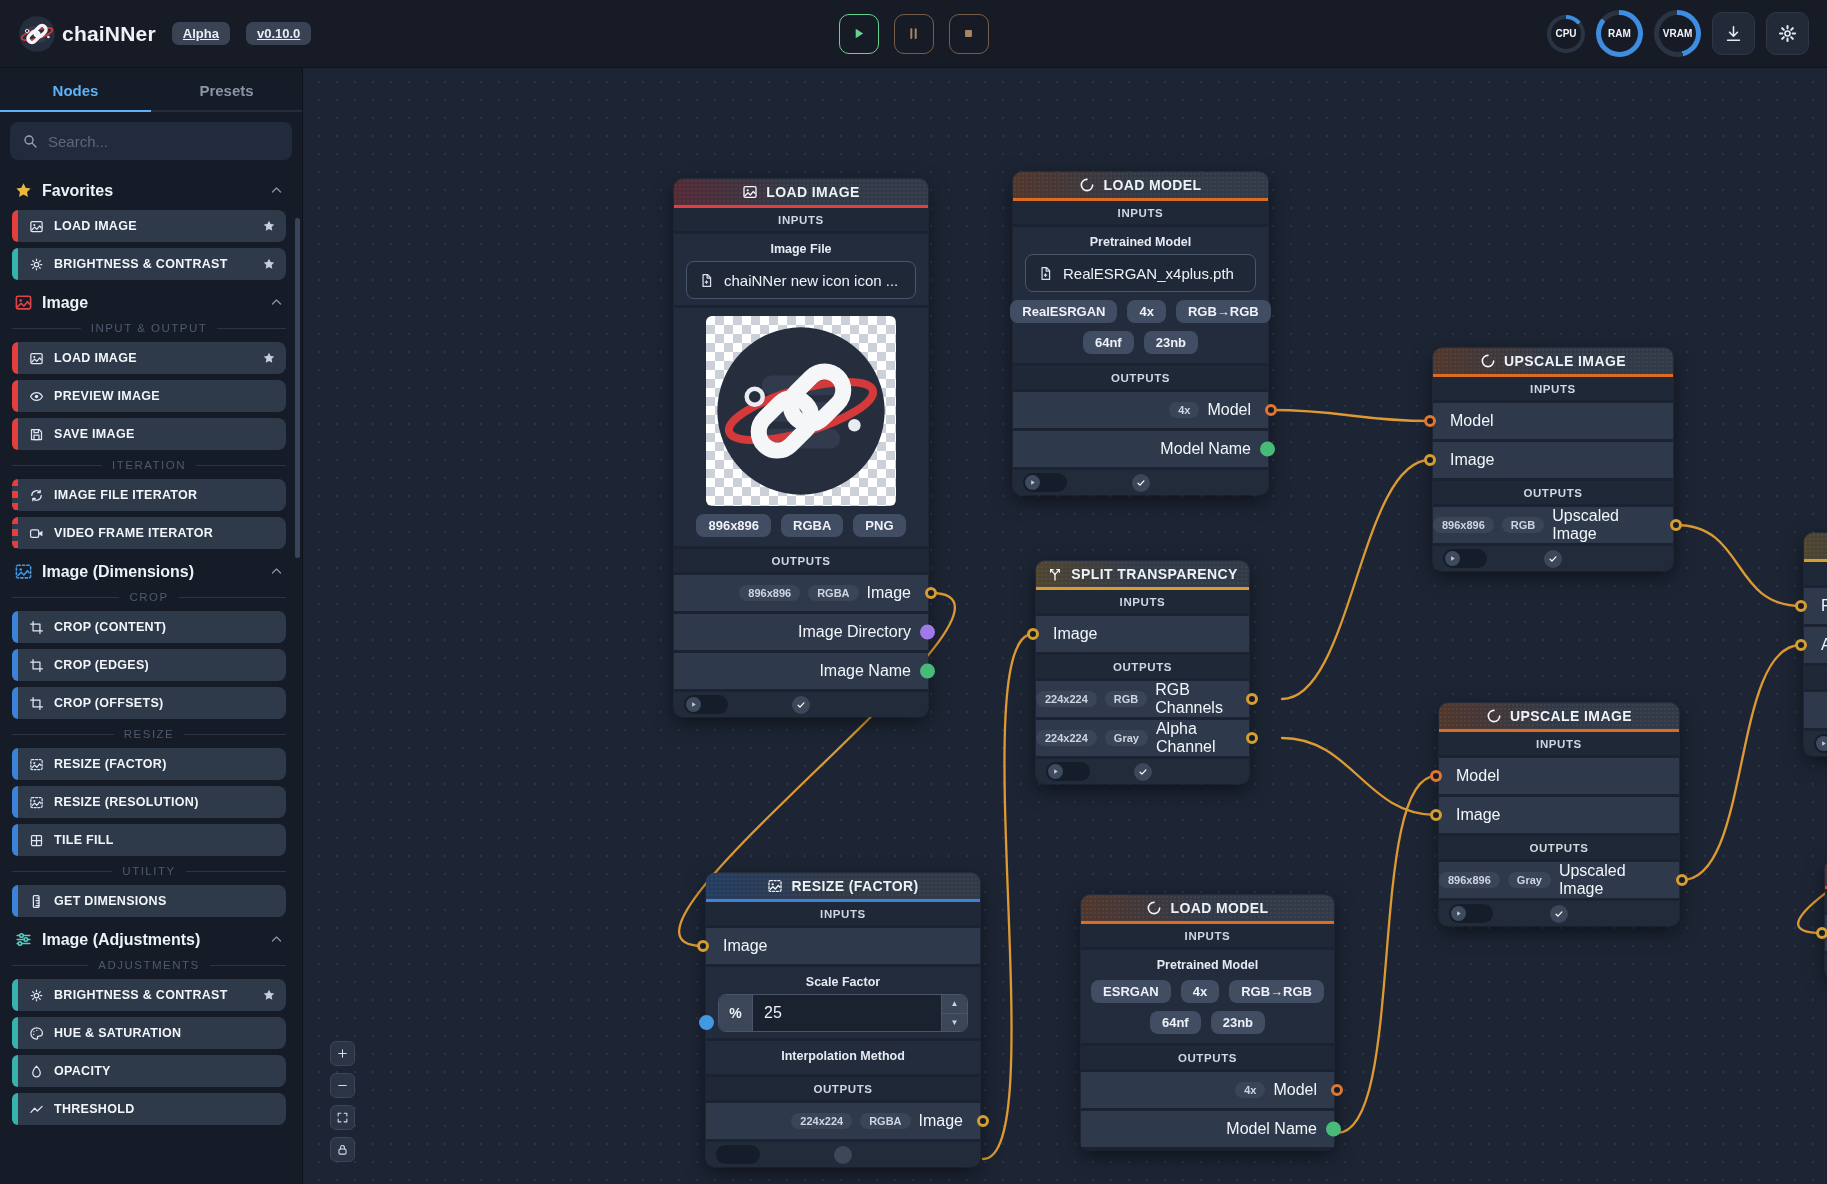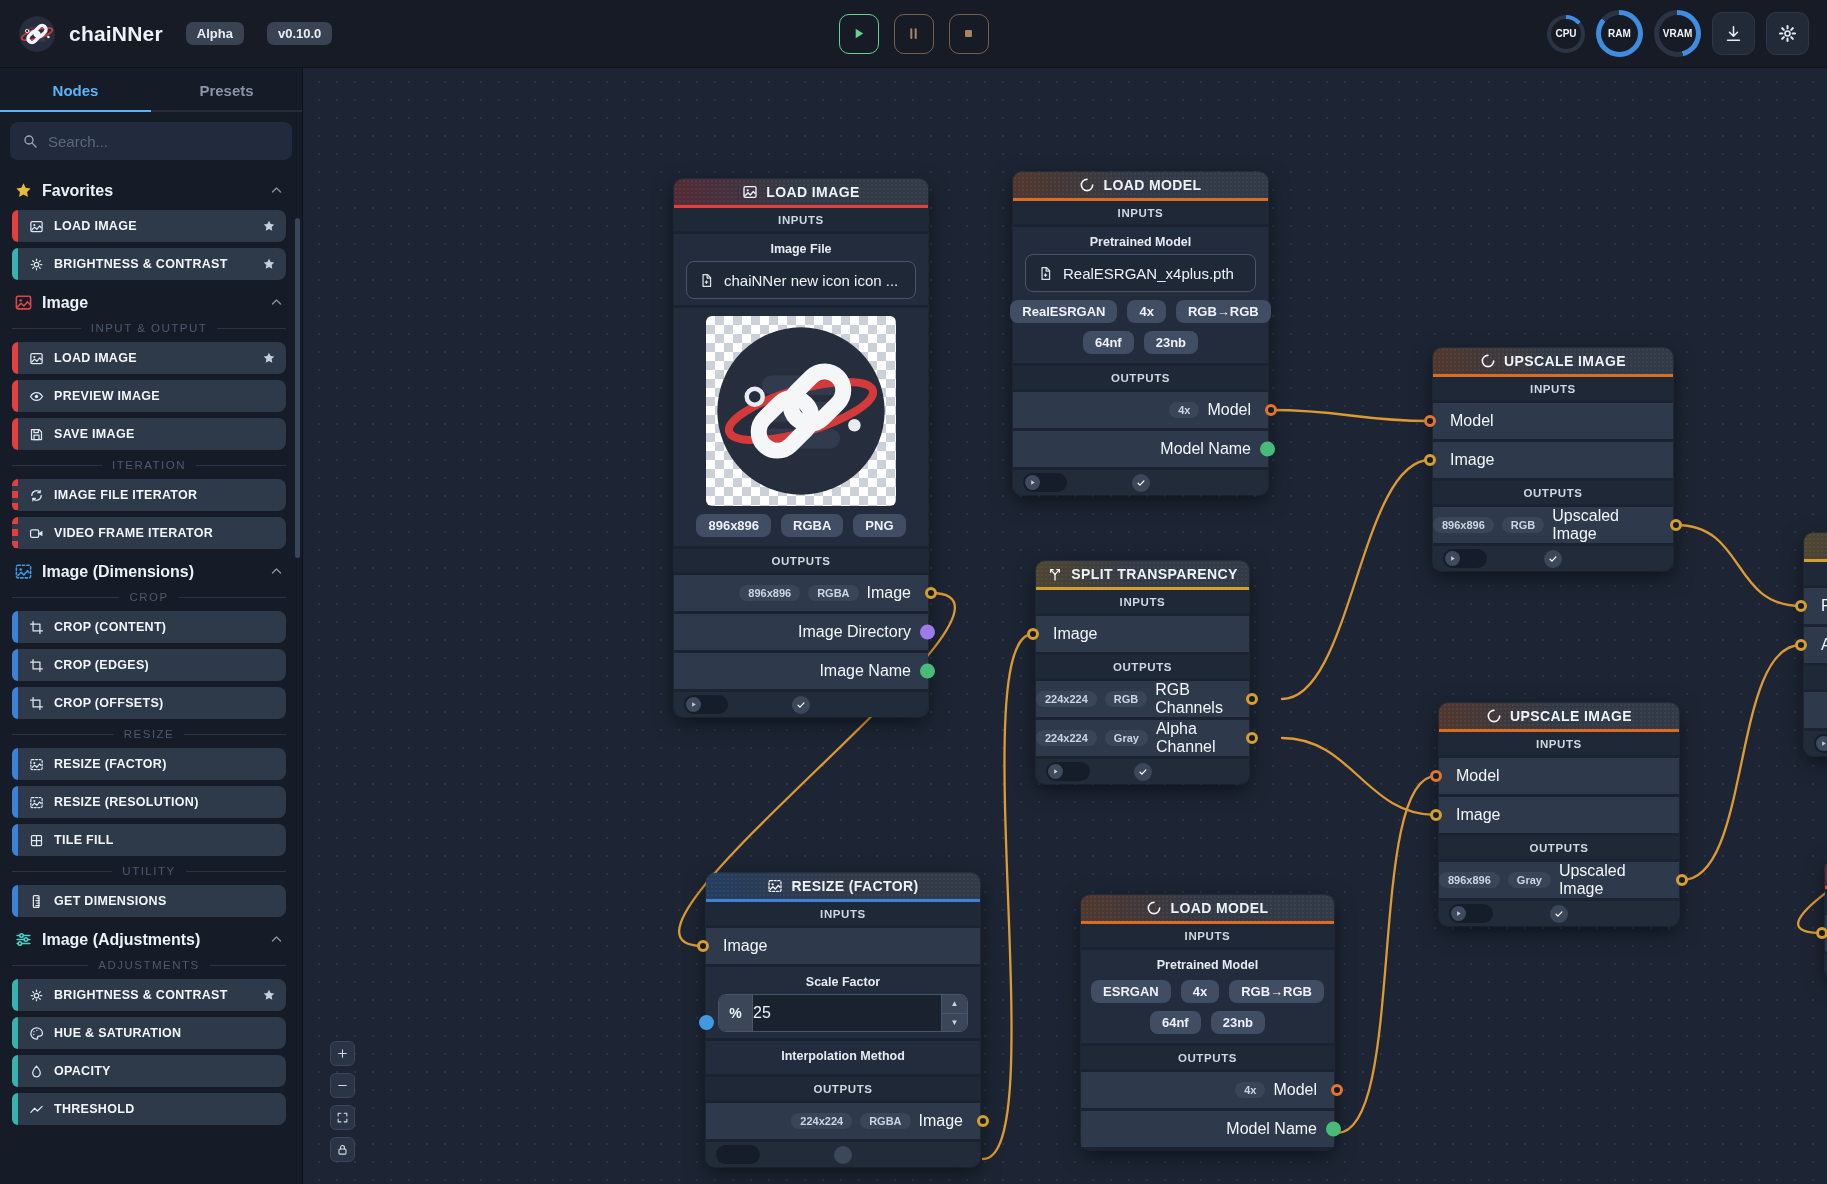--- a/index.html
+++ b/index.html
@@ -9,24 +9,24 @@
     background: #1d2534;
     font-family: "Liberation Sans", "DejaVu Sans", sans-serif;
     color: #edf2f7;
   }
   svg.ic, svg.nic, svg.fic, svg.kic, svg.cic, svg.bic { display:block; }
   svg { fill:none; stroke:currentColor; stroke-width:2; stroke-linecap:round; stroke-linejoin:round; }
 
   
   #topbar { position:absolute; left:0; top:0; width:100%; height:68px; background:#161b26;
             border-bottom:1px solid #0e1219; display:flex; align-items:center; padding:0 18px; z-index:6; }
-  .brand { display:flex; align-items:center; gap:13px; }
+  .brand { display:flex; align-items:center; gap:6px; }
   .applogo { width:38px; height:38px; stroke:none; }
   .appname { font-size:21px; font-weight:800; letter-spacing:.2px; }
-  .badge { background:#3a4354; border-radius:7px; padding:4px 11px; font-size:13px; font-weight:600; color:#e8edf4; margin-left:10px; }
+  .badge { background:#3a4354; border-radius:7px; padding:4px 11px; font-size:13px; font-weight:600; color:#e8edf4; margin-left:10px;text-decoration:underline; }
   #runbar { position:absolute; left:50%; transform:translateX(-50%); display:flex; gap:15px; }
   .runbtn { width:40px; height:40px; border-radius:10px; border:1.5px solid; background:transparent;
             display:flex; align-items:center; justify-content:center; cursor:pointer; }
   .runbtn svg { width:15px; height:15px; }
   .runbtn.play { border-color:#63d391; color:#63d391; }
   .runbtn.dis  { border-color:rgba(196,150,110,.55); color:rgba(196,150,110,.85); }
   #sysbar { margin-left:auto; display:flex; align-items:center; gap:11px; }
   .meter { border-radius:50%; display:flex; }
   .meter span { margin:auto; background:#161b26; border-radius:50%; display:flex; align-items:center; justify-content:center;
                 font-size:10px; font-weight:700; color:#f0f4fa; }
@@ -97,21 +97,21 @@
              background-color:#fff;
              background-image:
                linear-gradient(45deg,#ccd1d9 25%,transparent 25%,transparent 75%,#ccd1d9 75%),
                linear-gradient(45deg,#ccd1d9 25%,transparent 25%,transparent 75%,#ccd1d9 75%);
              background-size:18px 18px; background-position:0 0, 9px 9px;
              display:flex; align-items:center; justify-content:center; }
   .plogo { width:178px; height:178px; stroke:none; }
   .numinput { display:flex; height:38px; border:1px solid #49556b; border-radius:8px; overflow:hidden; background:#1a2230; }
   .unit { width:34px; background:#3b4759; display:flex; align-items:center; justify-content:center;
           font-size:14px; font-weight:600; border-right:1px solid #49556b; }
-  .numval { flex:1; display:flex; align-items:center; font-size:16px; }
+  .numval { flex:1; display:flex; align-items:center; padding-left:11px; font-size:16px; }
   .steppers { width:26px; border-left:1px solid #49556b; display:flex; flex-direction:column; background:#3b4759; }
   .step { flex:1; display:flex; align-items:center; justify-content:center; color:#cdd5e1; font-size:8px; cursor:pointer; }
   .step + .step { border-top:1px solid #49556b; }
   .selinput { height:38px; border:1px solid #49556b; border-radius:8px; display:flex; align-items:center;
               justify-content:space-between; padding:0 12px; font-size:16px; cursor:pointer; background:#1f2837; }
   .selinput svg { width:14px; height:14px; color:#cdd5e1; }
   .nfoot { height:25px; background:#222b3a; border-radius:0 0 9px 9px; position:relative; display:flex; align-items:center; }
   .toggle { position:absolute; left:10px; width:44px; height:19px; background:#161d2a; border-radius:10px;
             display:flex; align-items:center; padding-left:2px; cursor:pointer; }
   .knob { width:15px; height:15px; background:#3e4a5e; border-radius:50%; display:flex; align-items:center; justify-content:center; }

